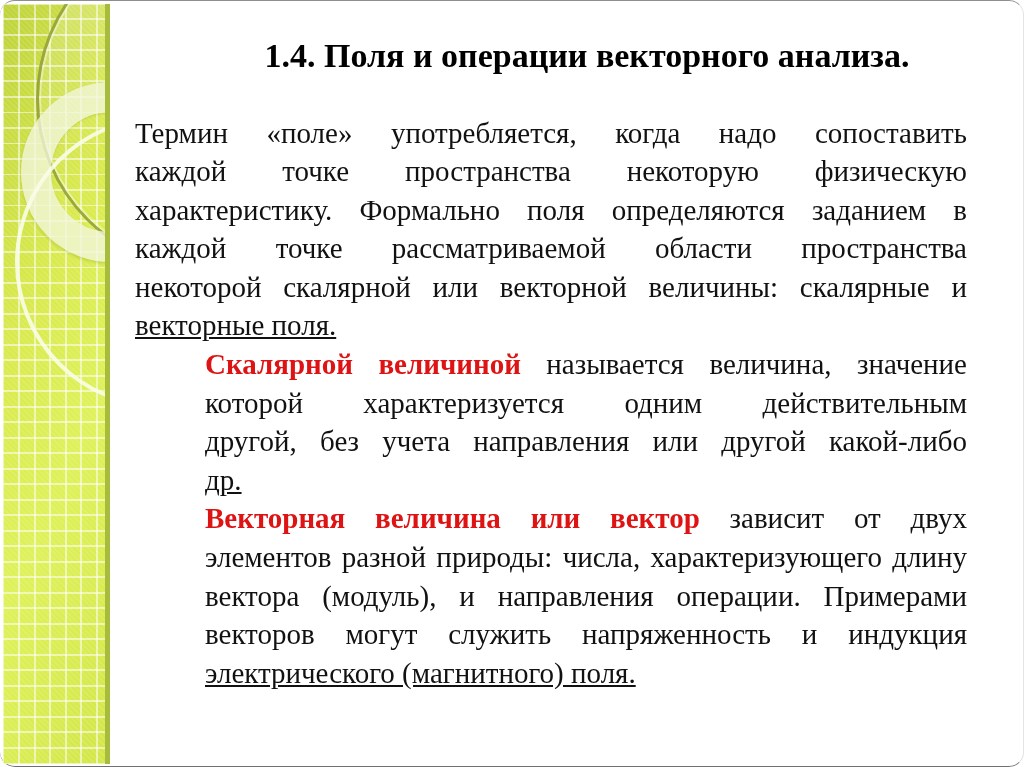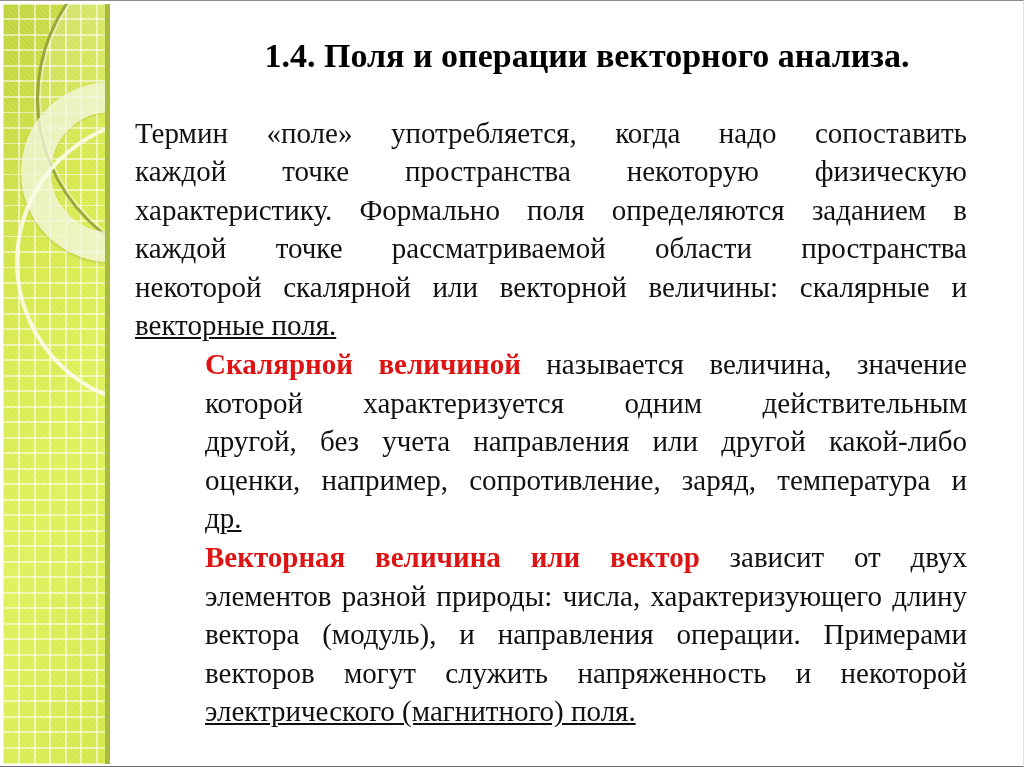--- a/index.html
+++ b/index.html
@@ -6,20 +6,21 @@
     --accent-red:#DE1414;
     --text-color:#111111;
   }
   *{margin:0;padding:0;box-sizing:border-box;}
   html,body{width:1024px;height:767px;overflow:hidden;background:#ffffff;}
   body{font-family:"Liberation Serif","DejaVu Serif",serif;}
   .page{
     position:relative;width:1024px;height:767px;background:#ffffff;
     border-top:1px solid #8e8e8e;border-bottom:1px solid #707070;
     border-right:1px solid #e3e3e3;
+    border-radius:15px;
   }
   
   .band{
     position:absolute;left:3px;top:3px;bottom:2px;width:107px;
     overflow:hidden;
     border-right:5px solid #a7bb3c;
     background-image:
       repeating-linear-gradient(0deg, rgba(255,255,252,.55) 0 1.5px, rgba(255,255,255,0) 1.5px 15.5px),
       repeating-linear-gradient(90deg, rgba(255,255,252,.55) 0 1.5px, rgba(255,255,255,0) 1.5px 15.5px),
       repeating-linear-gradient(45deg, rgba(255,255,255,.10) 0 2px, rgba(255,255,255,0) 2px 4px),
@@ -91,26 +92,25 @@
           <div class="line"><span>каждой точке пространства некоторую физическую</span></div>
           <div class="line"><span>характеристику. Формально поля определяются заданием в</span></div>
           <div class="line"><span>каждой точке рассматриваемой области пространства</span></div>
           <div class="line"><span>некоторой скалярной или векторной величины: скалярные и</span></div>
           <div class="line last"><span>векторные поля.</span></div>
         </div>
         <div class="para indent">
           <div class="line"><span class="term">Скалярной величиной </span><span>называется величина, значение</span></div>
           <div class="line"><span>которой характеризуется одним действительным</span></div>
           <div class="line"><span>другой, без учета направления или другой какой-либо</span></div>
-          <div class="line"><span>оценки, например, сопротивление, заряд, температура и</span></div>
           <div class="line last"><span>др.</span></div>
         </div>
         <div class="para indent">
           <div class="line"><span class="term">Векторная величина или вектор </span><span>зависит от двух</span></div>
           <div class="line"><span>элементов разной природы: числа, характеризующего длину</span></div>
           <div class="line"><span>вектора (модуль), и направления операции. Примерами</span></div>
-          <div class="line"><span>векторов могут служить напряженность и некоторой</span></div>
+          <div class="line"><span>векторов могут служить напряженность и индукция</span></div>
           <div class="line last"><span>электрического (магнитного) поля.</span></div>
         </div>
       </div>
   </div>
 
 </div>
 
 </body></html>

